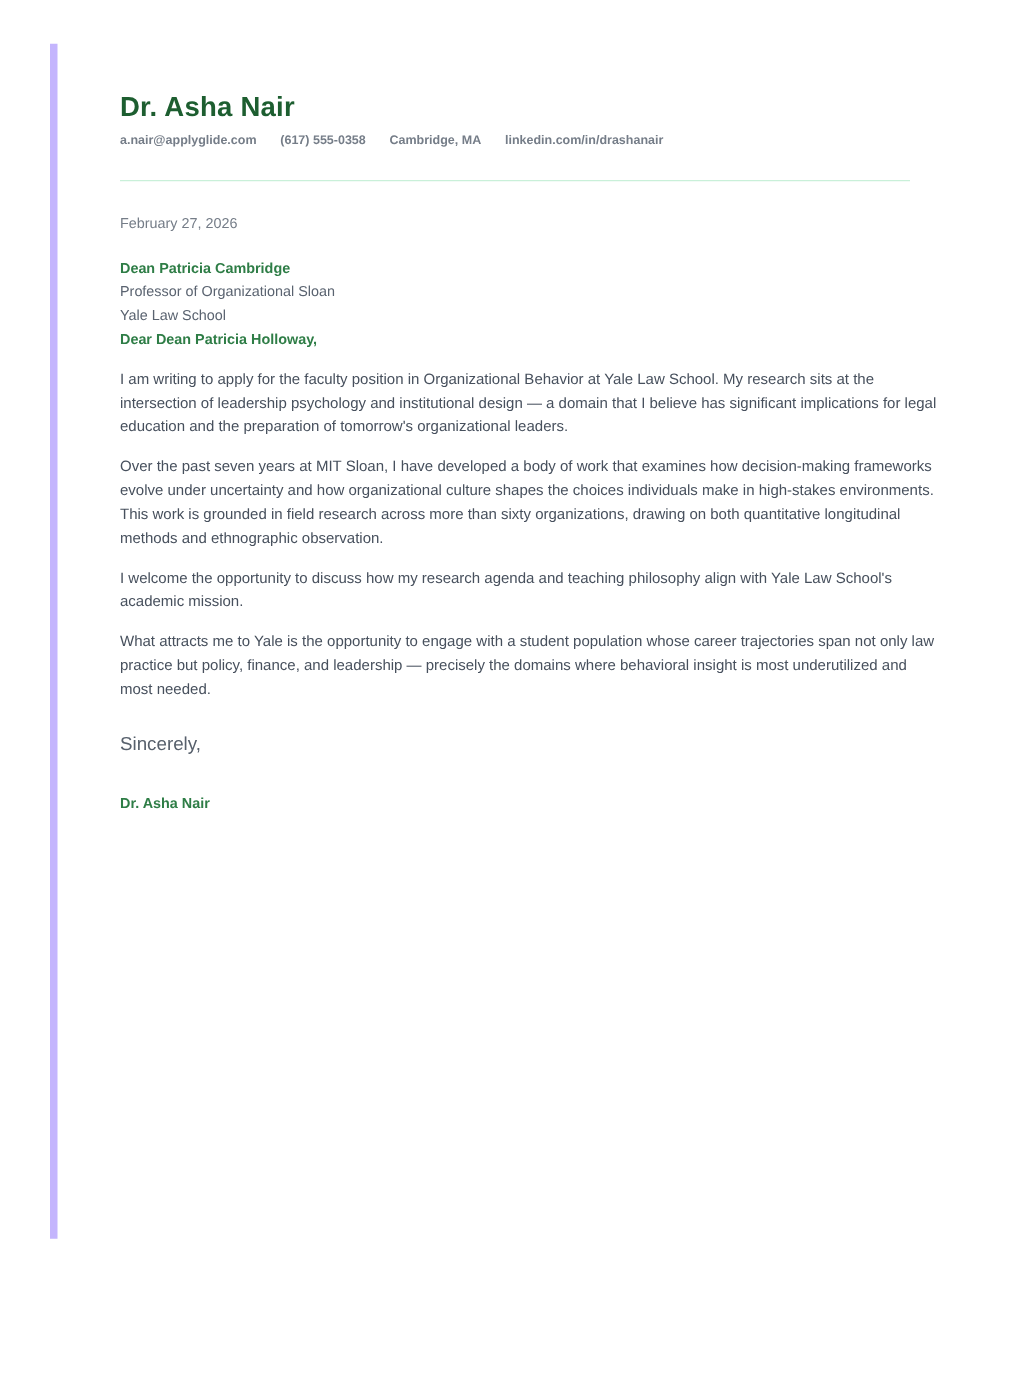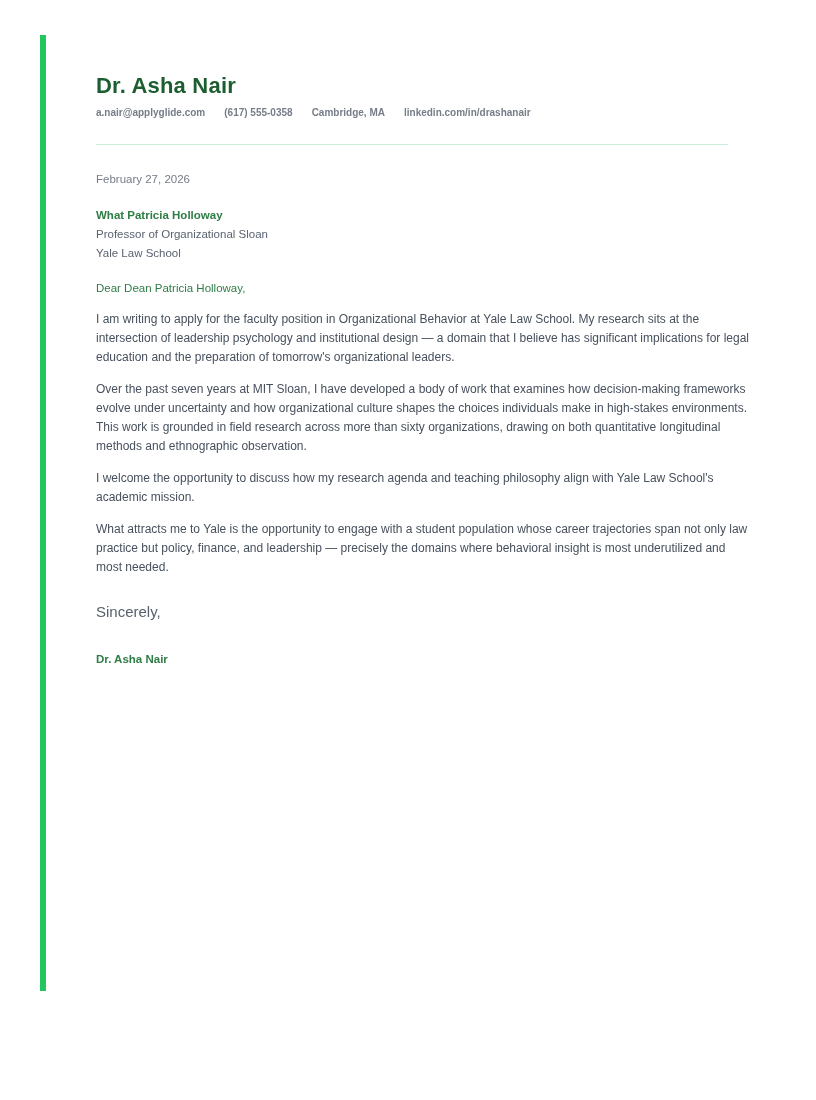--- a/index.html
+++ b/index.html
@@ -11,21 +11,21 @@
     font-family: "Liberation Sans", sans-serif;
     overflow: hidden;
   }
 
   .letter-page {
     position: absolute;
     left: 40px;
     top: 35px;
     width: 712px;
     min-height: 956px;
-    border-left: 6px solid #22c55e;
+    border-left: 6px solid #c4b5fd;
     padding: 38px 0 0 50px;
     background: #ffffff;
   }
 
   .author-name {
     font-size: 22px;
     font-weight: bold;
     color: #1d5e30;
     line-height: 26px;
     letter-spacing: 0.2px;
@@ -65,24 +65,23 @@
   .recipient-name {
     font-weight: bold;
     color: #2e7d46;
   }
 
   .recipient-detail {
     color: #5a6370;
   }
 
   .salutation {
-    margin-top: 16px;
     font-size: 11.5px;
     line-height: 19px;
-    font-weight: normal;
+    font-weight: bold;
     color: #2e7d46;
   }
 
   .body-copy {
     width: 656px;
     font-size: 12px;
     line-height: 19px;
     color: #47505d;
   }
 
@@ -116,21 +115,21 @@
     <span>(617) 555-0358</span>
     <span>Cambridge, MA</span>
     <span>linkedin.com/in/drashanair</span>
   </div>
 
   <hr class="divider">
 
   <div class="date-line">February 27, 2026</div>
 
   <div class="recipient-block">
-    <div class="recipient-name">What Patricia Holloway</div>
+    <div class="recipient-name">Dean Patricia Cambridge</div>
     <div class="recipient-detail">Professor of Organizational Sloan</div>
     <div class="recipient-detail">Yale Law School</div>
   </div>
 
   <div class="salutation">Dear Dean Patricia Holloway,</div>
 
   <div class="body-copy">
     <p>I am writing to apply for the faculty position in Organizational Behavior at Yale Law School. My research sits at the intersection of leadership psychology and institutional design — a domain that I believe has significant implications for legal education and the preparation of tomorrow's organizational leaders.</p>
     <p>Over the past seven years at MIT Sloan, I have developed a body of work that examines how decision-making frameworks evolve under uncertainty and how organizational culture shapes the choices individuals make in high-stakes environments. This work is grounded in field research across more than sixty organizations, drawing on both quantitative longitudinal methods and ethnographic observation.</p>
     <p>I welcome the opportunity to discuss how my research agenda and teaching philosophy align with Yale Law School's academic mission.</p>

